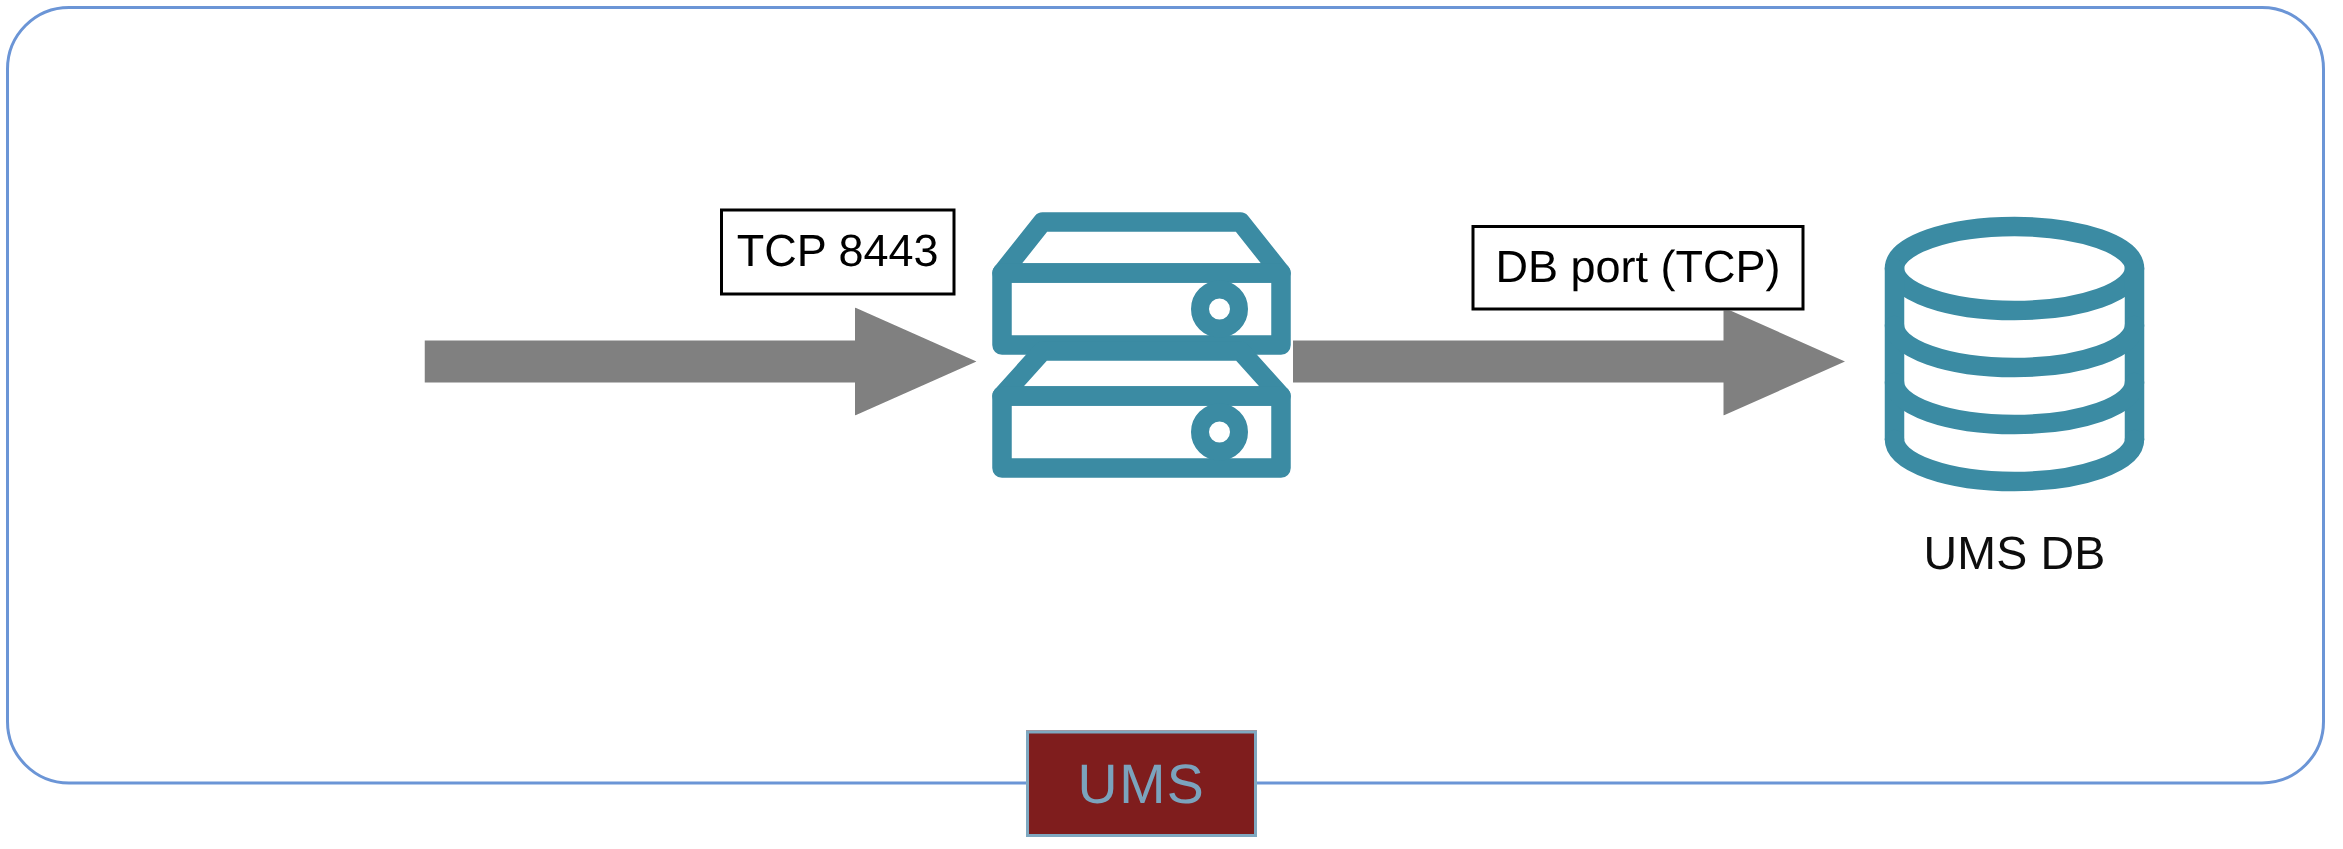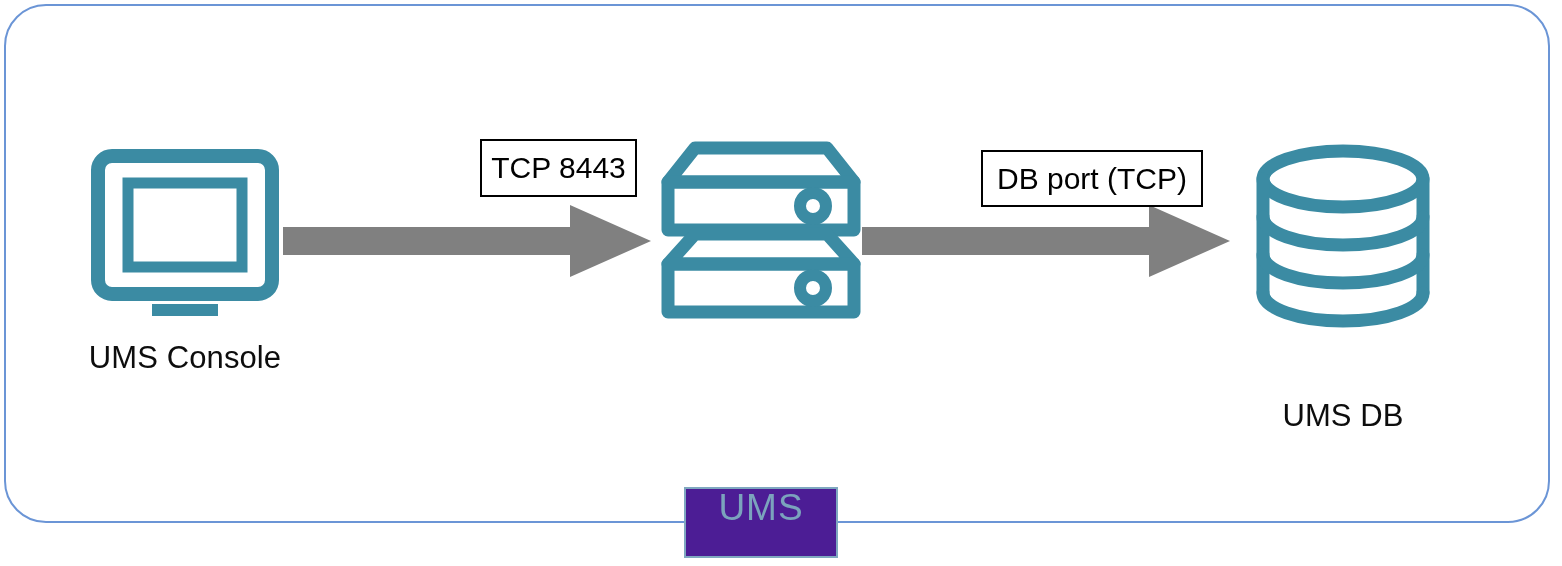--- a/index.html
+++ b/index.html
@@ -44,21 +44,21 @@
     margin-top: 14px;
     font-size: 31px;
     color: #0d0d0d;
     font-family: "Liberation Sans", sans-serif;
     white-space: nowrap;
     line-height: 1.1;
     letter-spacing: 0.1px;
   }
   #node-console { left: 75px;  top: 148px; width: 220px; }
   #node-server  { left: 655px; top: 138px; width: 212px; }
-  #node-db      { left: 1238px; top: 143px; width: 210px; gap: 48px; }
+  #node-db      { left: 1238px; top: 143px; width: 210px; }
 
   
   .arrow {
     position: absolute;
   }
   #arrow-console-server { left: 283px; top: 205px; }
   #arrow-server-db      { left: 862px; top: 205px; }
 
   
   .port-label {
@@ -78,56 +78,43 @@
   #port-label-1 { left: 480px; top: 139px; width: 157px; height: 58px; }
   #port-label-2 { left: 981px; top: 150px; width: 222px; height: 57px; }
 
   
   .ums-badge {
     position: absolute;
     left: 684px;
     top: 487px;
     width: 154px;
     height: 71px;
-    background: #4c1d95;
+    background: #7f1d1d;
     border: 2px solid #7fa8c0;
     box-sizing: border-box;
     display: flex;
-    align-items: flex-start;
+    align-items: center;
     justify-content: center;
     z-index: 5;
   }
   .ums-badge-text {
     font-size: 37px;
     color: #7ba3bd;
     font-family: "Liberation Sans", sans-serif;
     letter-spacing: 1px;
     line-height: 1;
   }
 </style>
 </head>
 <body>
 
 <div id="diagram-root">
 
   <div class="panel-border"></div>
 
-  <div class="node" id="node-console">
-    <span class="node-icon">
-      <svg width="190" height="175" viewBox="0 0 190 175" xmlns="http://www.w3.org/2000/svg">
-
-        <rect x="8" y="8" width="174" height="138" rx="14" ry="14" fill="none" stroke="#3b8ba3" stroke-width="14"></rect>
-
-        <rect x="38" y="35" width="114" height="84" fill="none" stroke="#3b8ba3" stroke-width="11"></rect>
-
-        <rect x="62" y="156" width="66" height="12" fill="#3b8ba3"></rect>
-      </svg>
-    </span>
-    <span class="node-label">UMS Console</span>
-  </div>
 
   <div class="node" id="node-server">
     <span class="node-icon">
       <svg width="200" height="195" viewBox="0 0 200 195" xmlns="http://www.w3.org/2000/svg">
         <g fill="none" stroke="#3b8ba3" stroke-width="13" stroke-linejoin="round">
 
           <path d="M7 44 L34 10 L166 10 L193 44 Z"></path>
 
           <rect x="7" y="44" width="186" height="48"></rect>
 

